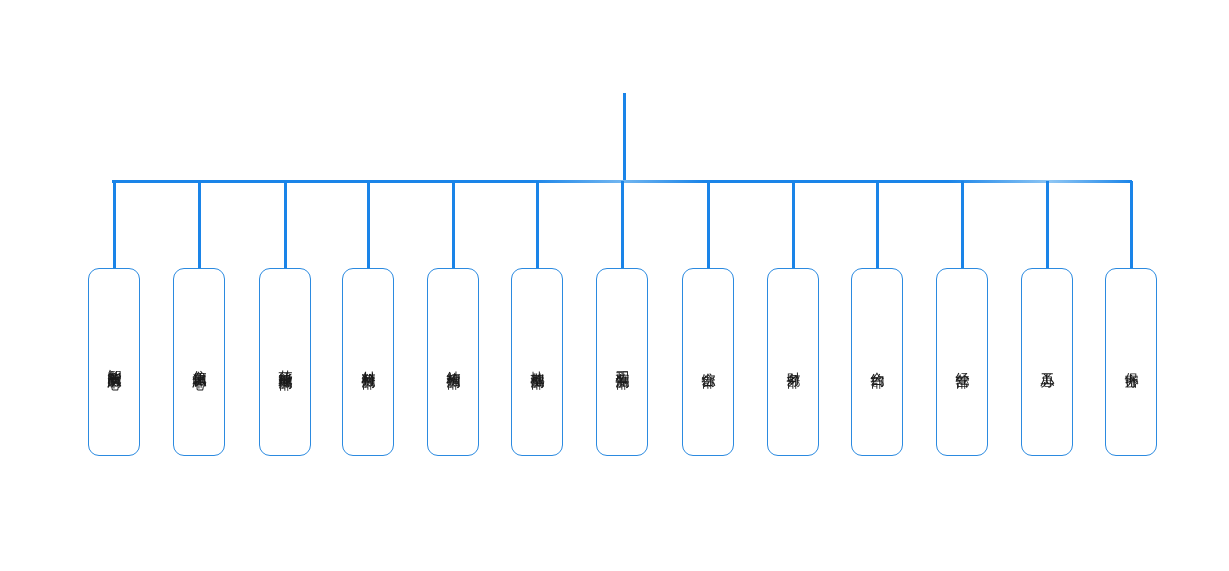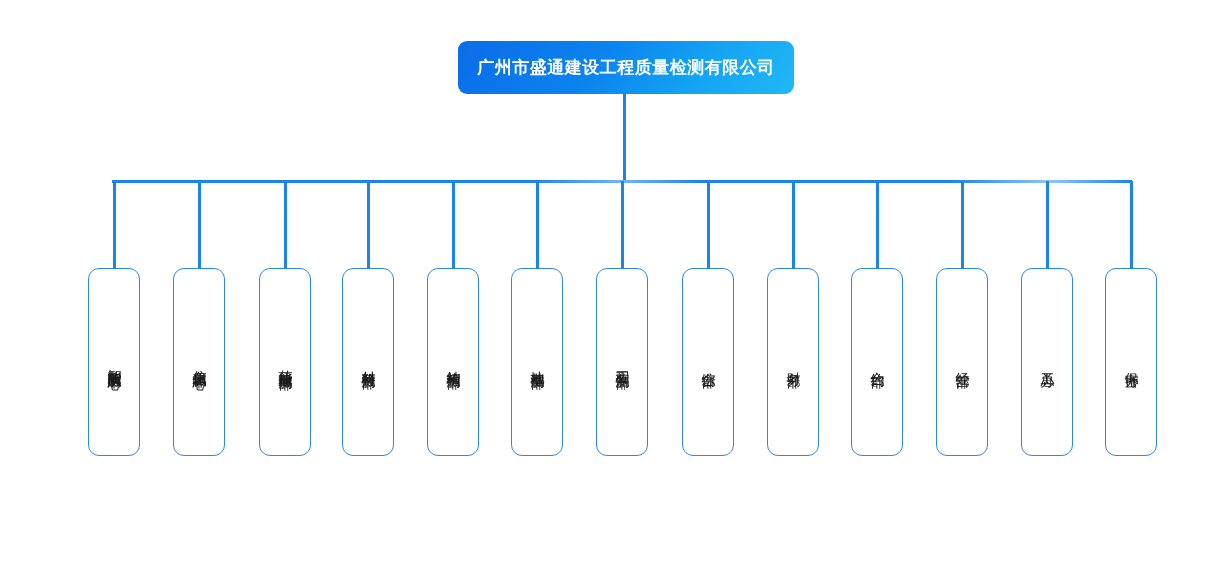--- a/index.html
+++ b/index.html
@@ -94,23 +94,20 @@
     text-align: center;
     white-space: nowrap;
     font-weight: normal;
   }
 </style>
 </head>
 <body>
 
 <div id="org-chart-root">
 
-  <div class="root-node">
-    <span class="root-node-label">广州市盛通建设工程质量检测有限公司</span>
-  </div>
 
   <div class="conn-stem-root"></div>
 
   <div class="conn-bus"></div>
 
   <div id="dept-layer">
       <div class="conn-drop" style="left: 113px;"></div>
       <div class="dept-node" style="left: 88px;">
         <span class="dept-node-label">智能安防检测中心</span>
       </div>

